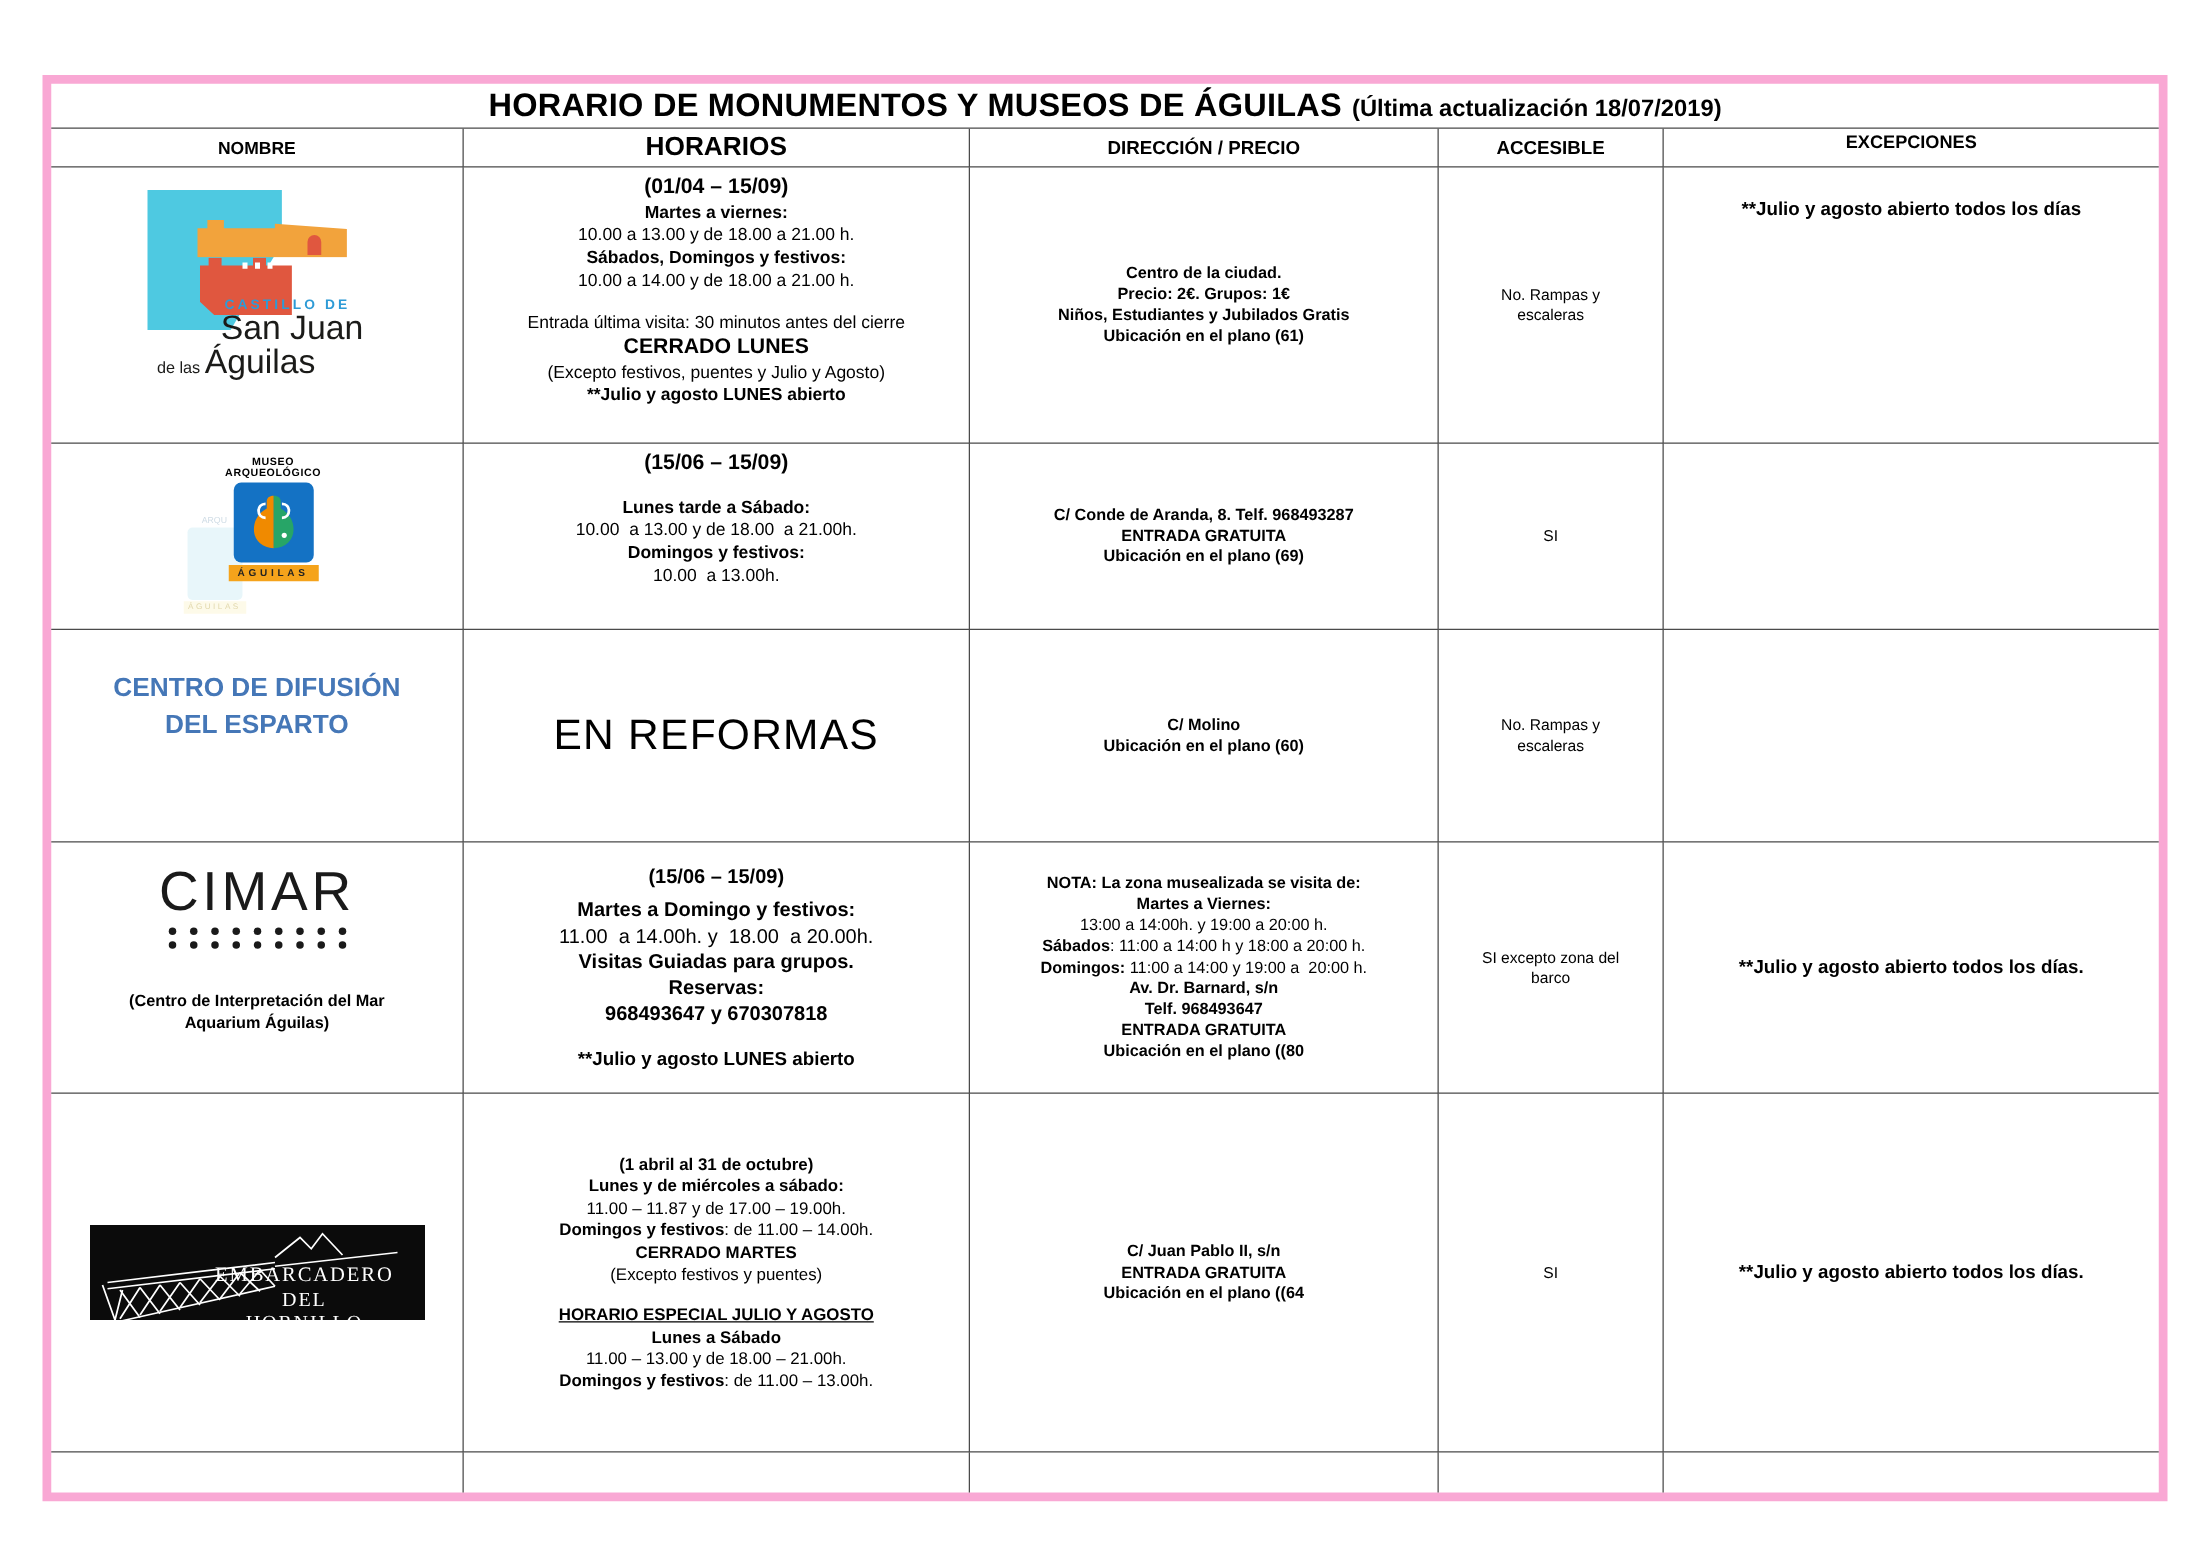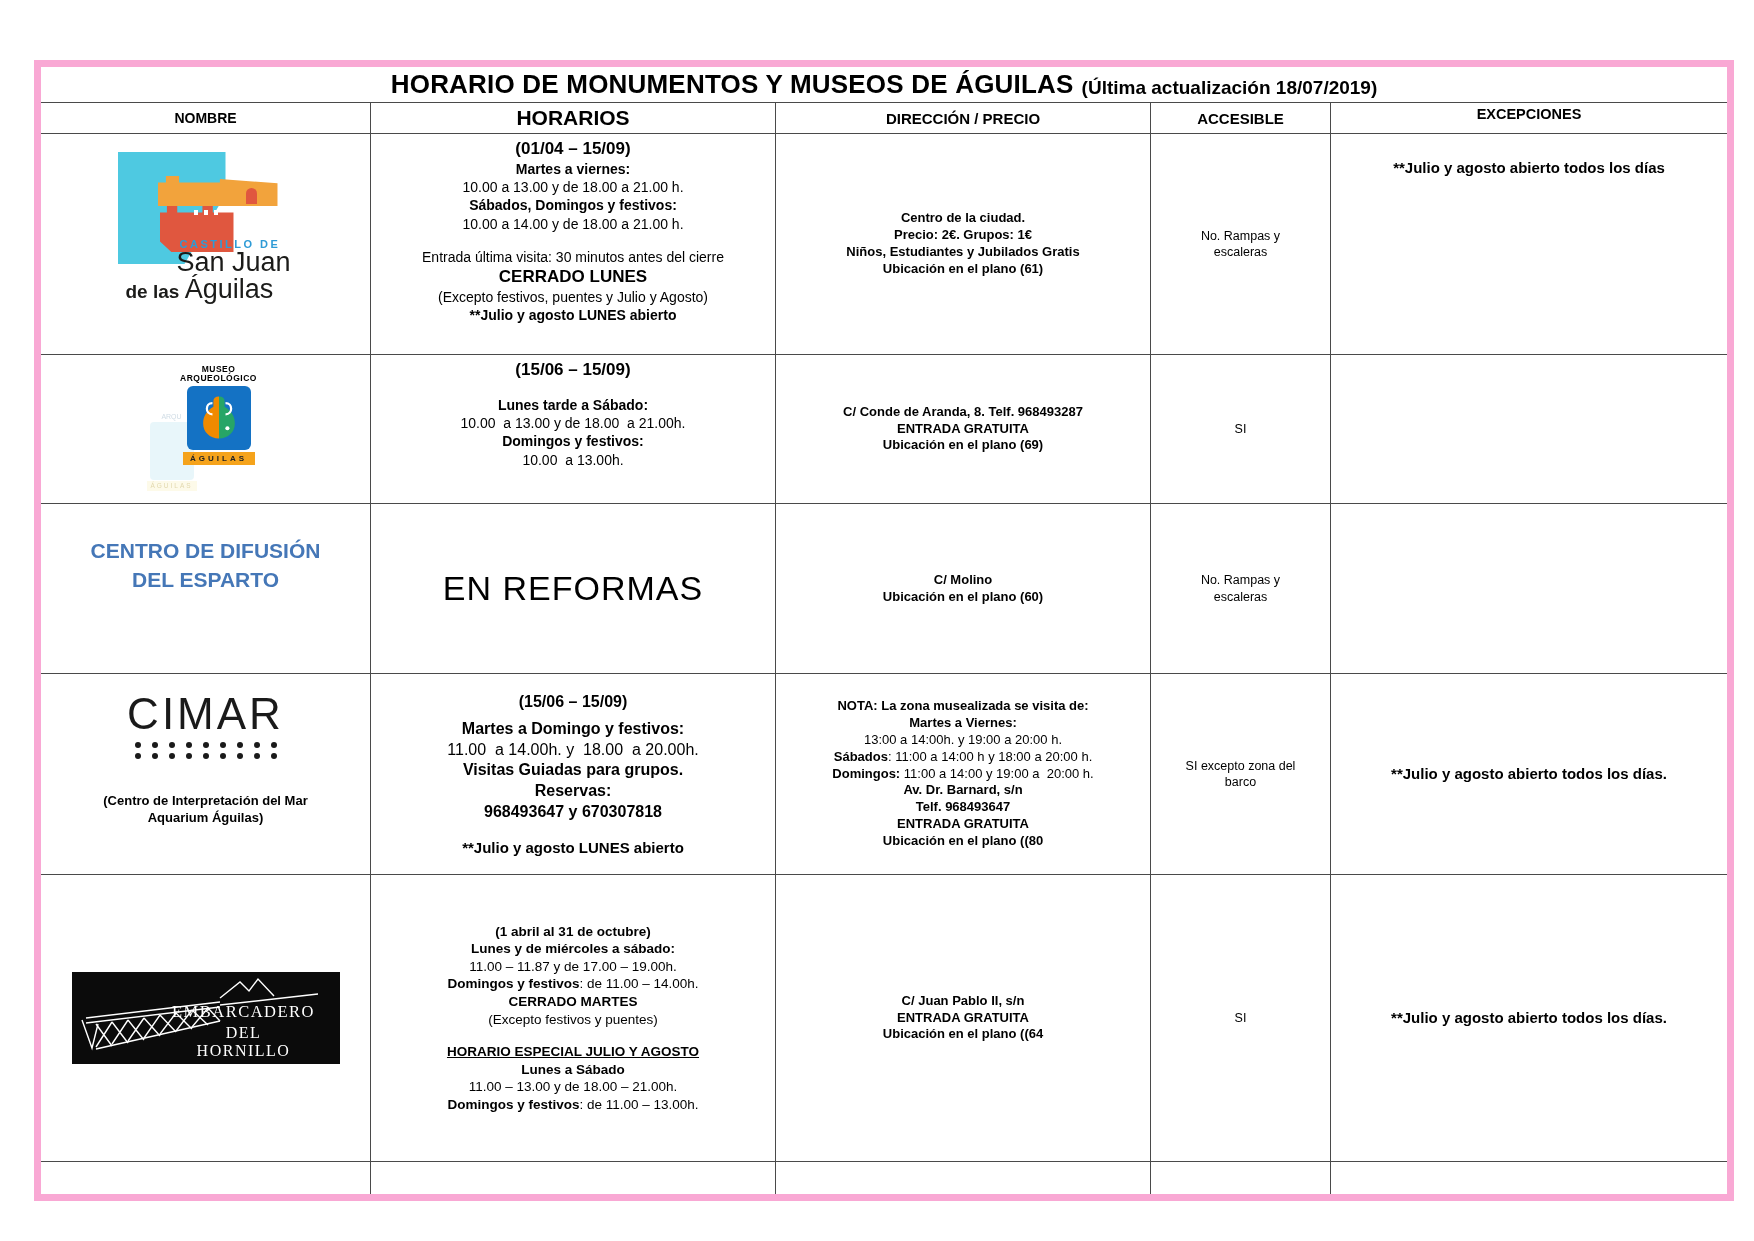--- a/index.html
+++ b/index.html
@@ -57,21 +57,21 @@
     clip-path:polygon(0 0,100% 0,100% 38%,62% 100%,0 100%);}
   .cast-orange{position:absolute;left:58px;top:26px;width:120px;height:30px;background:#F2A33C;
     clip-path:polygon(0 22%,7% 22%,7% 0,18% 0,18% 22%,52% 22%,52% 10%,100% 24%,100% 100%,0 100%);}
   .cast-red{position:absolute;left:60px;top:56px;width:74px;height:46px;background:#E0573F;
     clip-path:polygon(0 14%,10% 14%,10% 0,24% 0,24% 14%,58% 14%,58% 0,72% 0,72% 14%,100% 14%,100% 100%,16% 100%,0 76%);}
   .cast-arch{position:absolute;left:146px;top:38px;width:11px;height:16px;background:#E0573F;border-radius:6px 6px 0 0;}
   .cast-win{position:absolute;width:4px;height:5px;background:#fff;}
   .cast-t1{position:absolute;left:80px;top:88px;color:#2E9BD6;font-size:11px;font-weight:bold;letter-spacing:2.5px;}
   .cast-t2{position:absolute;left:77px;top:97px;font-size:27px;color:#1b1b19;}
   .cast-t3{position:absolute;left:26px;top:124px;font-size:27px;color:#1b1b19;}
-  .cast-t3 .small{font-size:19px;font-weight:bold;}
+  .cast-t3 .small{font-size:13px;}
 
   
   .mus-wrap{position:relative;width:120px;height:128px;}
   .mus-main{position:absolute;left:30px;top:0;width:86px;text-align:center;}
   .mus-top{font-size:8.5px;font-weight:bold;line-height:1.1;letter-spacing:.5px;text-align:center;}
   .mus-sq{width:64px;height:64px;background:#1472C4;border-radius:6px;margin:2px auto 0;display:flex;align-items:center;justify-content:center;}
   .mus-band{width:72px;height:13px;background:#F5A31B;margin:2px auto 0;font-size:8px;font-weight:bold;letter-spacing:3px;
     display:flex;align-items:center;justify-content:center;color:#222;}
   .mus-ghost{position:absolute;left:0;top:48px;width:52px;opacity:.55;}
   .mus-ghost-lbl{font-size:7px;color:#a8bfd0;line-height:1.1;text-align:center;}
@@ -81,21 +81,21 @@
 
   
   .cimar-wrap{display:flex;flex-direction:column;align-items:center;}
   .cimar-word{font-size:44px;letter-spacing:3px;color:#1a1a1a;line-height:1;}
   .dots-row{display:flex;gap:11px;margin-top:6px;}
   .dots-row + .dots-row{margin-top:5px;}
   .dot{width:6px;height:6px;border-radius:50%;background:#1a1a1a;}
   .cimar-sub{margin-top:34px;}
 
   
-  .emb-box{position:relative;width:268px;height:92px;background:#0b0b0b;}
+  .emb-box{position:relative;width:268px;height:76px;background:#0b0b0b;}
   .emb-svg{position:absolute;left:0;top:0;}
   .emb-text{position:absolute;left:96px;top:30px;width:152px;text-align:center;color:#fff;}
   .emb-l1{font-family:"Liberation Serif", serif;font-size:16.5px;letter-spacing:1.5px;}
   .emb-l2{font-family:"Liberation Serif", serif;font-size:16px;letter-spacing:1.5px;display:flex;align-items:center;margin-top:2px;}
   .emb-l2::before,.emb-l2::after{content:"";flex:1;height:1.5px;background:#fff;margin:0 5px;}
   .emb-l3{font-size:9px;letter-spacing:3px;margin-top:3px;}
 </style>
 </head>
 <body>
 

